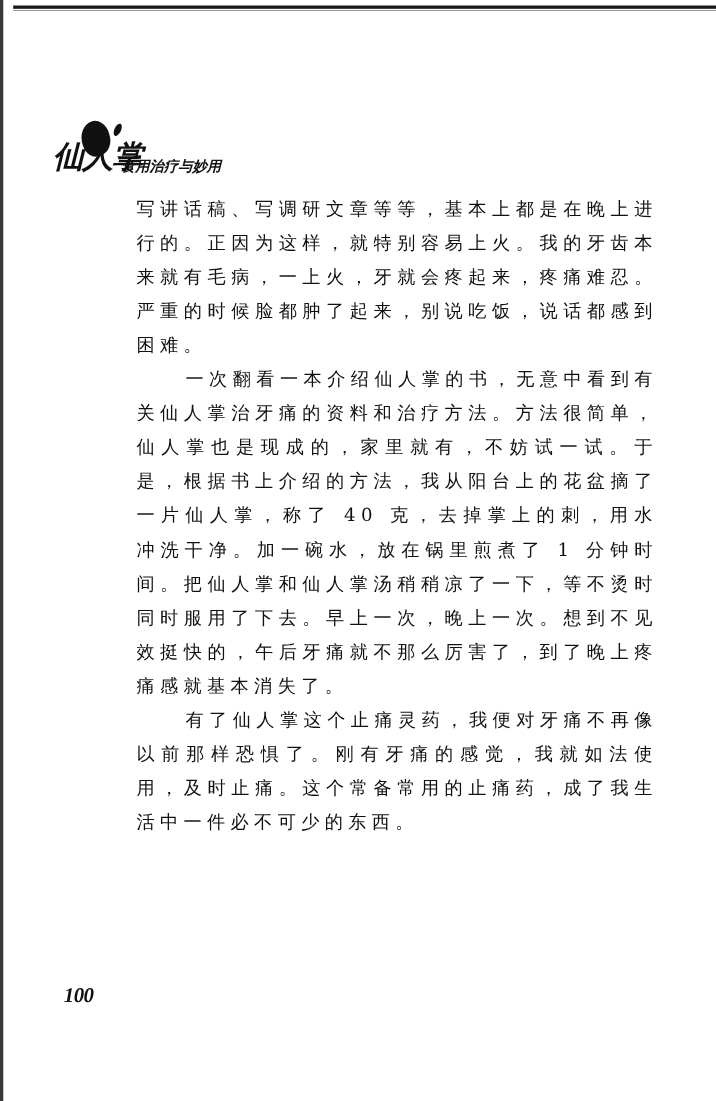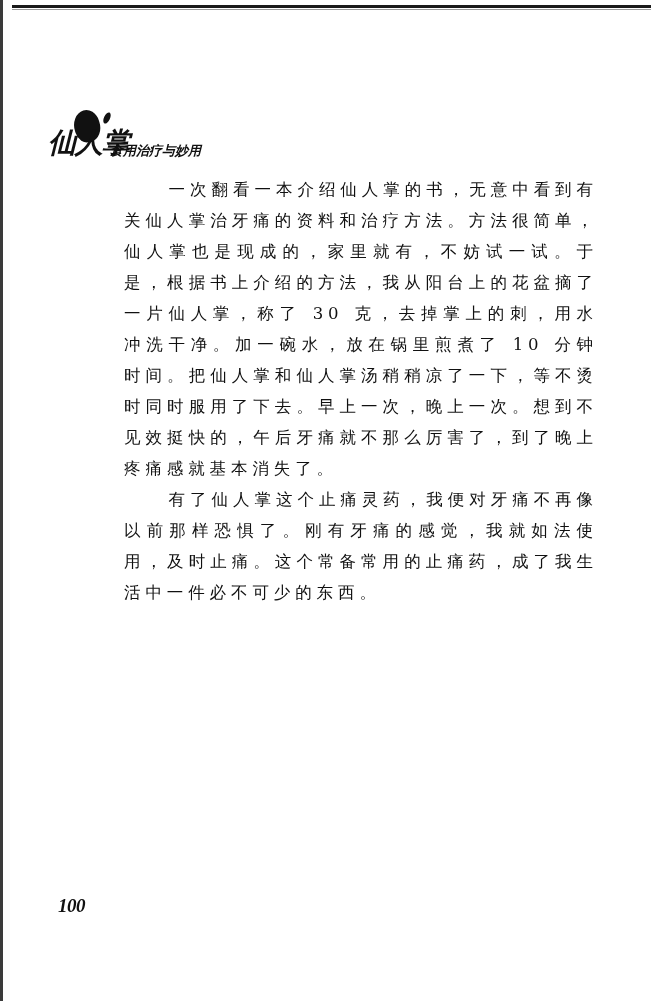--- a/index.html
+++ b/index.html
@@ -109,17 +109,18 @@
 <div class="top-rule-thin"></div>
 
 <div class="logo">
   <div class="logo-blot"></div>
   <div class="logo-leaf"></div>
   <span class="logo-main">仙人掌</span>
   <span class="logo-sub">食用治疗与妙用</span>
 </div>
 
 <div class="text-block">
-  <p class="indent">一次翻看一本介绍仙人掌的书，无意中看到有关仙人掌治牙痛的资料和治疗方法。方法很简单，仙人掌也是现成的，家里就有，不妨试一试。于是，根据书上介绍的方法，我从阳台上的花盆摘了一片仙人掌，称了 30 克，去掉掌上的刺，用水冲洗干净。加一碗水，放在锅里煎煮了 10 分钟时间。把仙人掌和仙人掌汤稍稍凉了一下，等不烫时同时服用了下去。早上一次，晚上一次。想到不见效挺快的，午后牙痛就不那么厉害了，到了晚上疼痛感就基本消失了。</p>
+  <p>写讲话稿、写调研文章等等，基本上都是在晚上进行的。正因为这样，就特别容易上火。我的牙齿本来就有毛病，一上火，牙就会疼起来，疼痛难忍。严重的时候脸都肿了起来，别说吃饭，说话都感到困难。</p>
+  <p class="indent">一次翻看一本介绍仙人掌的书，无意中看到有关仙人掌治牙痛的资料和治疗方法。方法很简单，仙人掌也是现成的，家里就有，不妨试一试。于是，根据书上介绍的方法，我从阳台上的花盆摘了一片仙人掌，称了 40 克，去掉掌上的刺，用水冲洗干净。加一碗水，放在锅里煎煮了 1 分钟时间。把仙人掌和仙人掌汤稍稍凉了一下，等不烫时同时服用了下去。早上一次，晚上一次。想到不见效挺快的，午后牙痛就不那么厉害了，到了晚上疼痛感就基本消失了。</p>
   <p class="indent">有了仙人掌这个止痛灵药，我便对牙痛不再像以前那样恐惧了。刚有牙痛的感觉，我就如法使用，及时止痛。这个常备常用的止痛药，成了我生活中一件必不可少的东西。</p>
 </div>
 
 <div class="page-number">100</div>
 
 </body></html>

